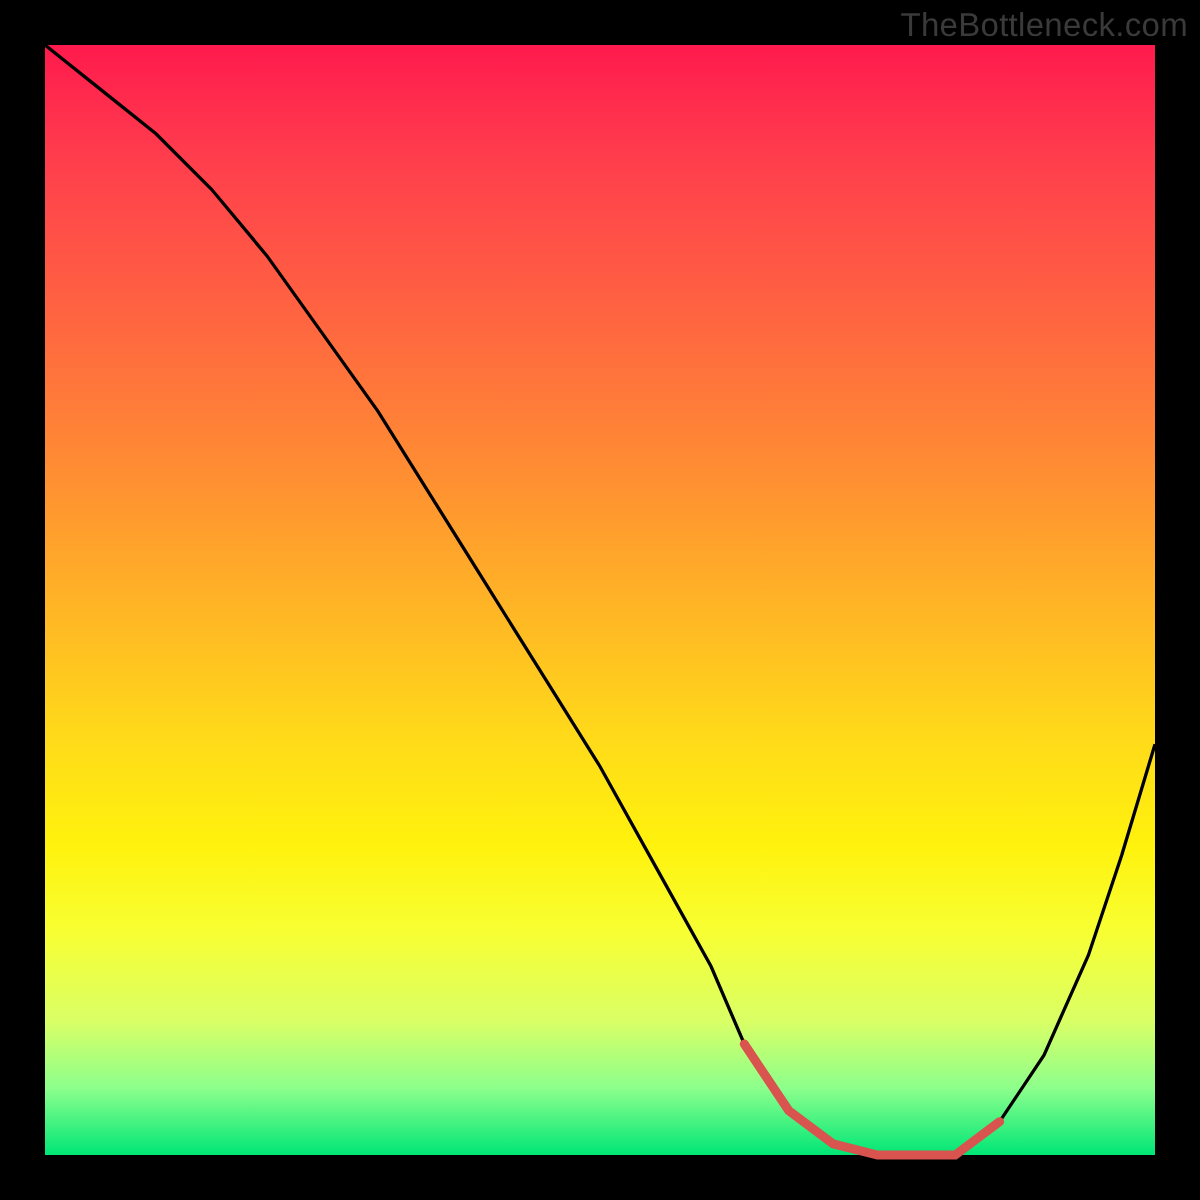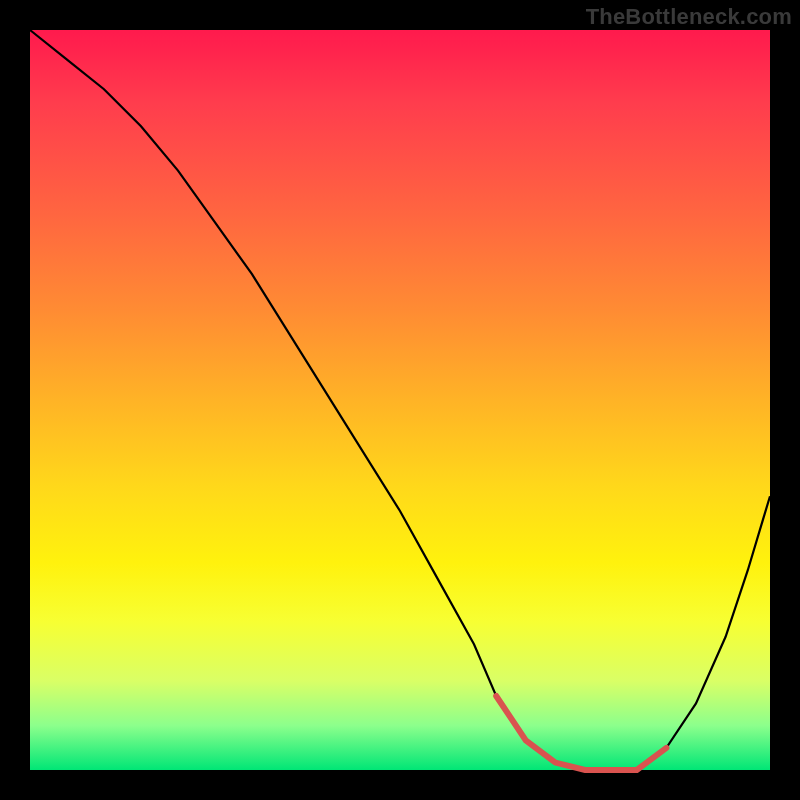--- a/index.html
+++ b/index.html
@@ -38,21 +38,21 @@
       #8cff8c 94%,
       #00e676 100%
     );
   }
   .watermark {
     position: absolute;
     top: 4px;
     right: 8px;
     color: #3a3a3a;
     font-size: 22px;
-    font-weight: 700;
+    font-weight: 400;
     letter-spacing: 0.2px;
     user-select: none;
   }
   svg.curve {
     position: absolute;
     left: 0;
     top: 0;
     width: 740px;
     height: 740px;
     overflow: visible;

